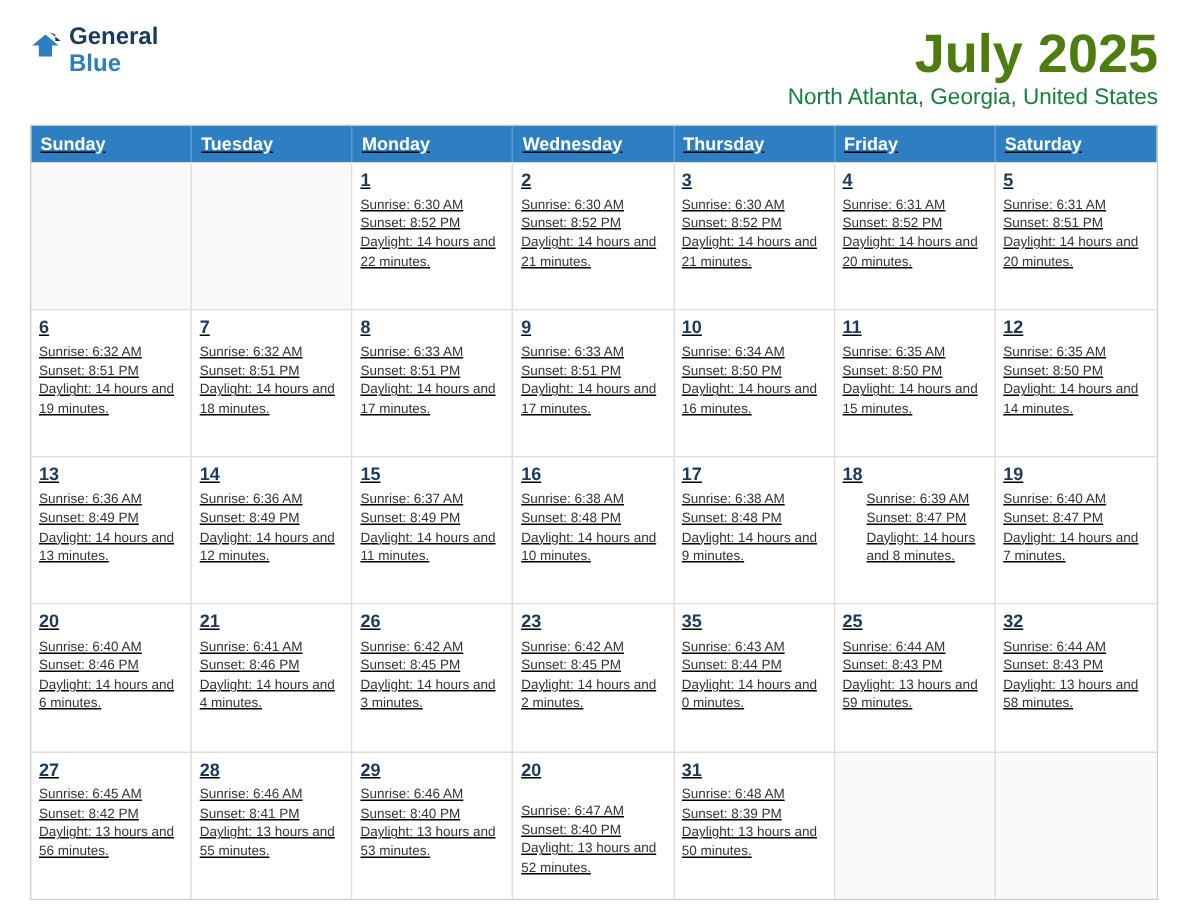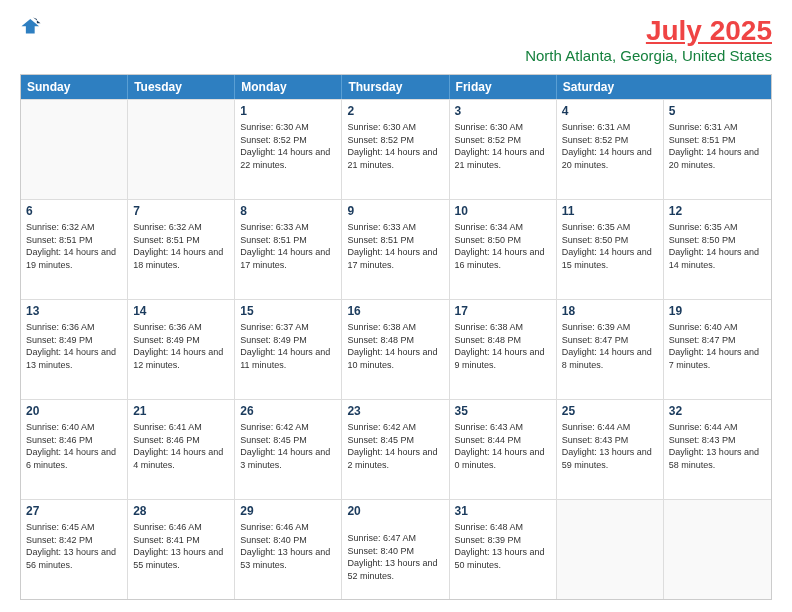--- a/index.html
+++ b/index.html
@@ -41,36 +41,36 @@
       line-height: 1.1;
     }
     .logo-icon {
       width: 22px;
       height: 22px;
     }
     .title-area {
       text-align: right;
     }
     .month-title {
-      font-size: 28px;
-      font-weight: bold;
-      color: #ef4444;
+      font-size: 36px;
+      font-weight: bold;
+      color: #4d7c0f;
       line-height: 1.1;
-      text-decoration: underline;
     }
     .location-title {
       font-size: 15px;
       color: #15803d;
       font-weight: normal;
     }
     .calendar {
       flex: 1;
       display: flex;
       flex-direction: column;
       border: 1px solid #ccc;
+      text-decoration: underline;
     }
     .cal-header {
       display: grid;
       grid-template-columns: repeat(7, 1fr);
       background: #2e7fc1;
     }
     .cal-header-cell {
       color: #fff;
       font-weight: bold;
       font-size: 12px;
@@ -124,32 +124,37 @@
 
 <div class="page">
   <div class="header">
     <div class="logo">
       <div>
         <svg class="logo-icon" viewBox="0 0 30 30" xmlns="http://www.w3.org/2000/svg">
           <polygon points="14,4 26,14 20,14 20,24 8,24 8,14 2,14" fill="#2e7fc1"></polygon>
           <polygon points="18,2 28,10 23,10 23,4" fill="#1a3a5c"></polygon>
         </svg>
       </div>
+      <div>
+        <div class="logo-text-general">General</div>
+        <div class="logo-text-blue">Blue</div>
+      </div>
     </div>
     <div class="title-area">
       <div class="month-title">July 2025</div>
       <div class="location-title">North Atlanta, Georgia, United States</div>
     </div>
   </div>
 
   <div class="calendar">
     <div class="cal-header">
     <div class="cal-header-cell">Sunday</div>
         <div class="cal-header-cell">Tuesday</div>
         <div class="cal-header-cell">Monday</div>
+        <div class="cal-header-cell">Wednesday</div>
         <div class="cal-header-cell">Thursday</div>
         <div class="cal-header-cell">Friday</div>
         <div class="cal-header-cell">Saturday</div>
       </div>
     <div class="cal-body">
     <div class="cal-row">
           <div class="cal-cell empty"></div>
           <div class="cal-cell empty"></div>
           <div class="cal-cell">
             <div class="day-number">1</div>
@@ -252,21 +257,21 @@
 Daylight: 14 hours and 10 minutes.</div>
           </div>
           <div class="cal-cell">
             <div class="day-number">17</div>
             <div class="cell-text" style="white-space: pre-line;">Sunrise: 6:38 AM
 Sunset: 8:48 PM
 Daylight: 14 hours and 9 minutes.</div>
           </div>
           <div class="cal-cell">
             <div class="day-number">18</div>
-            <div class="cell-text" style="white-space: pre-line;">Sunrise: 6:39 AM
+            <div class="cell-text" style="white-space: pre-line; margin-left: 16px;">Sunrise: 6:39 AM
 Sunset: 8:47 PM
 Daylight: 14 hours and 8 minutes.</div>
           </div>
           <div class="cal-cell">
             <div class="day-number">19</div>
             <div class="cell-text" style="white-space: pre-line;">Sunrise: 6:40 AM
 Sunset: 8:47 PM
 Daylight: 14 hours and 7 minutes.</div>
           </div>
         </div>

